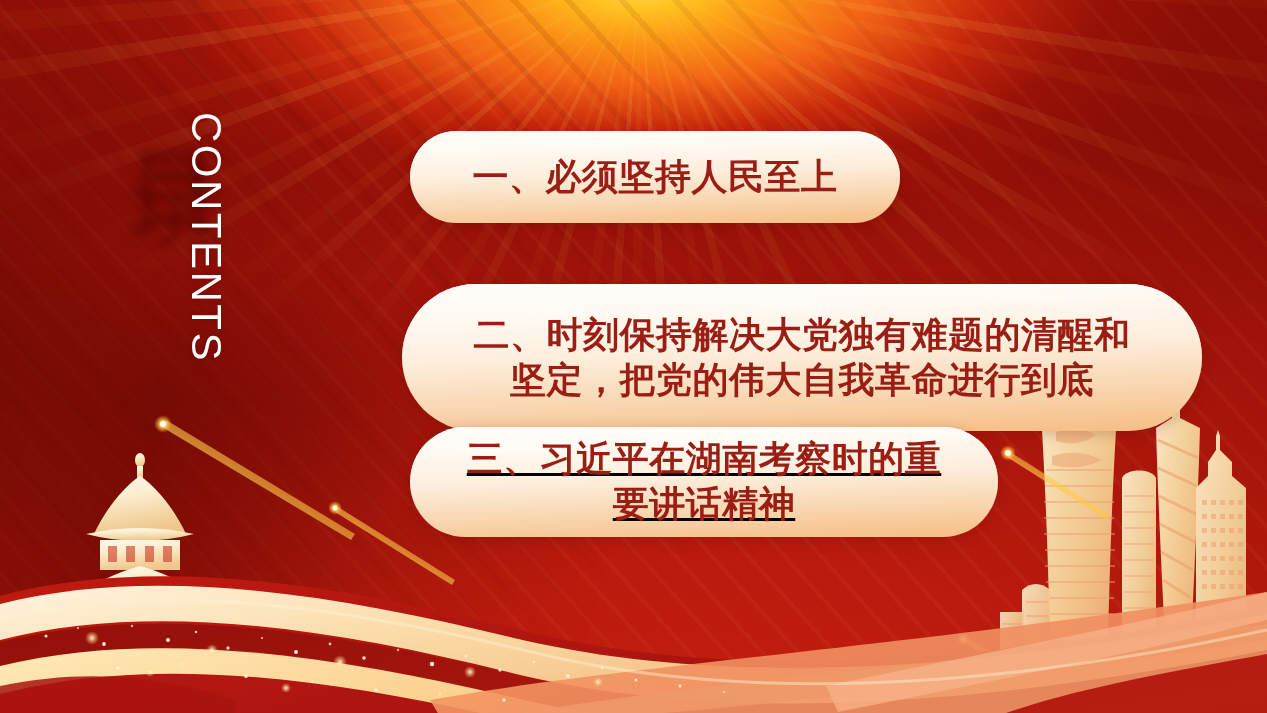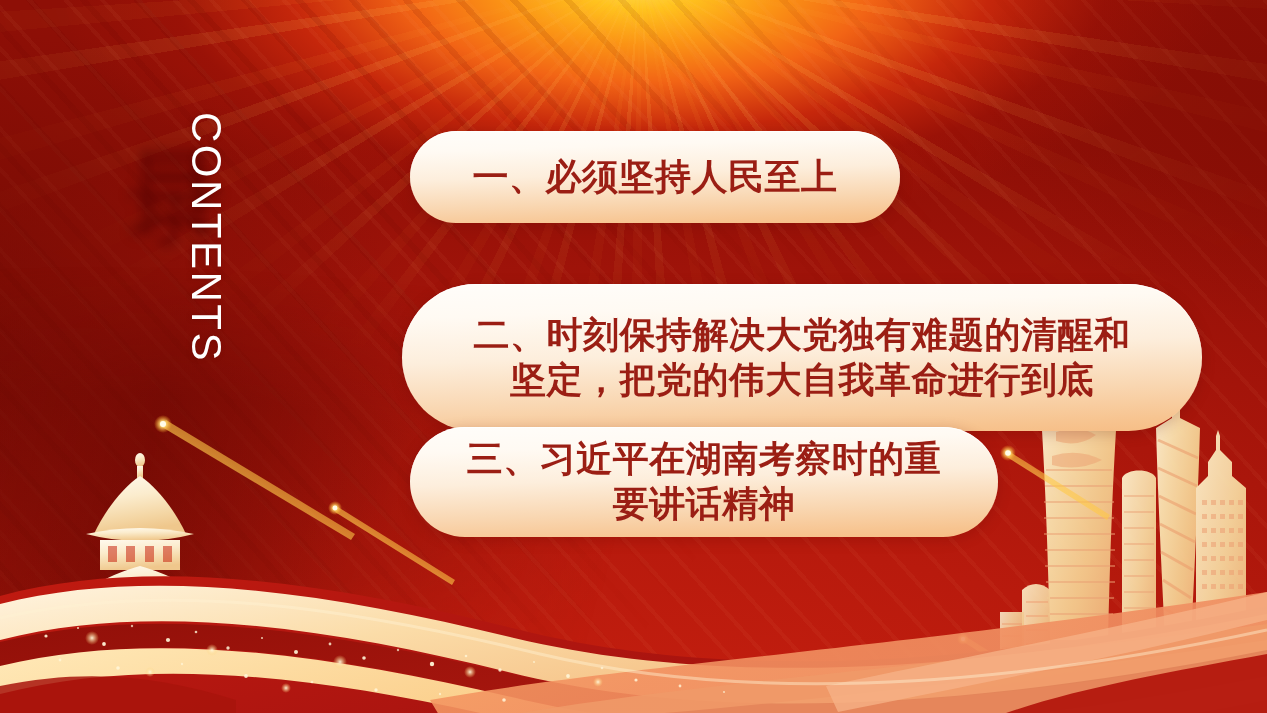--- a/index.html
+++ b/index.html
@@ -159,21 +159,21 @@
     letter-spacing: 0.5px;
   }
 
   
   #pill-1 { left: 8px;  top: 131px; width: 490px; height: 92px; }
   #pill-1 .pill-text { font-size: 36px; }
 
   #pill-2 { left: 0px;  top: 252px; width: 800px; height: 147px; margin-top: 32px; }
   #pill-2 .pill-text { font-size: 36px; }
 
-  #pill-3 { left: 8px;  top: 427px; width: 588px; height: 110px; }
+  #pill-3 { left: 8px;  top: 427px; width: 588px; height: 110px; text-decoration: underline; }
   #pill-3 .pill-text { font-size: 36px; }
 
   #pill-4 { left: 22px; top: 553px; width: 648px; height: 122px; }
   #pill-4 .pill-text { font-size: 36px; }
 </style>
 </head>
 <body>
 
 <div id="slide">
 

